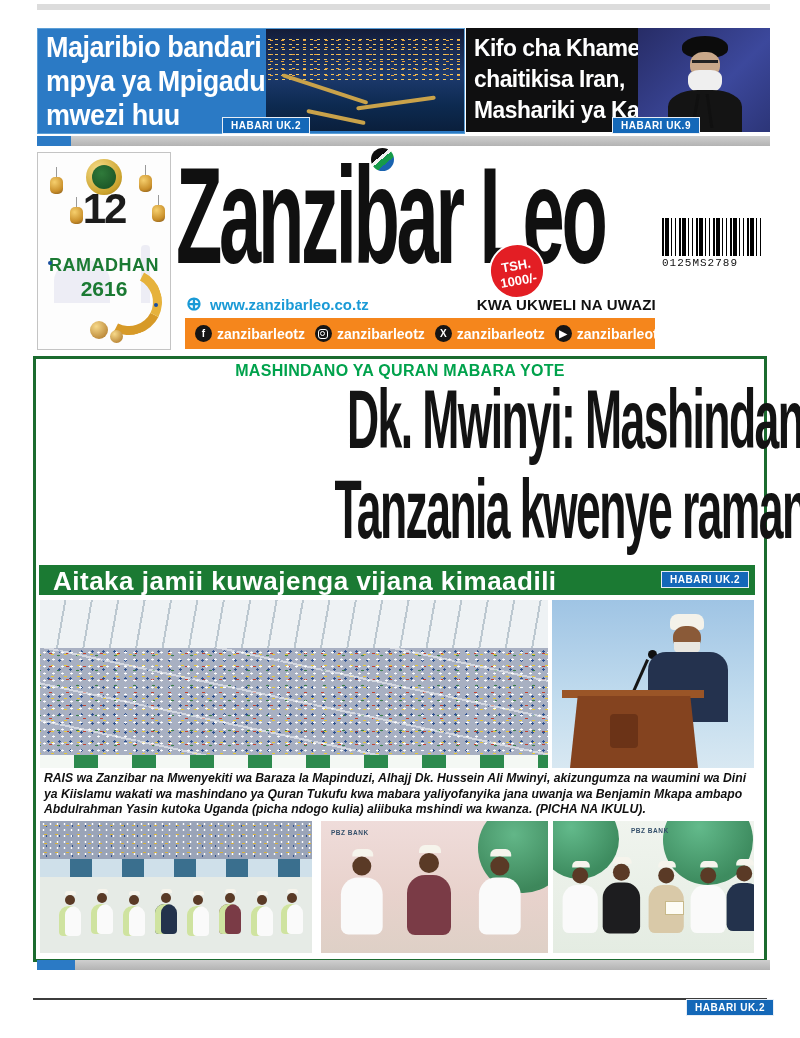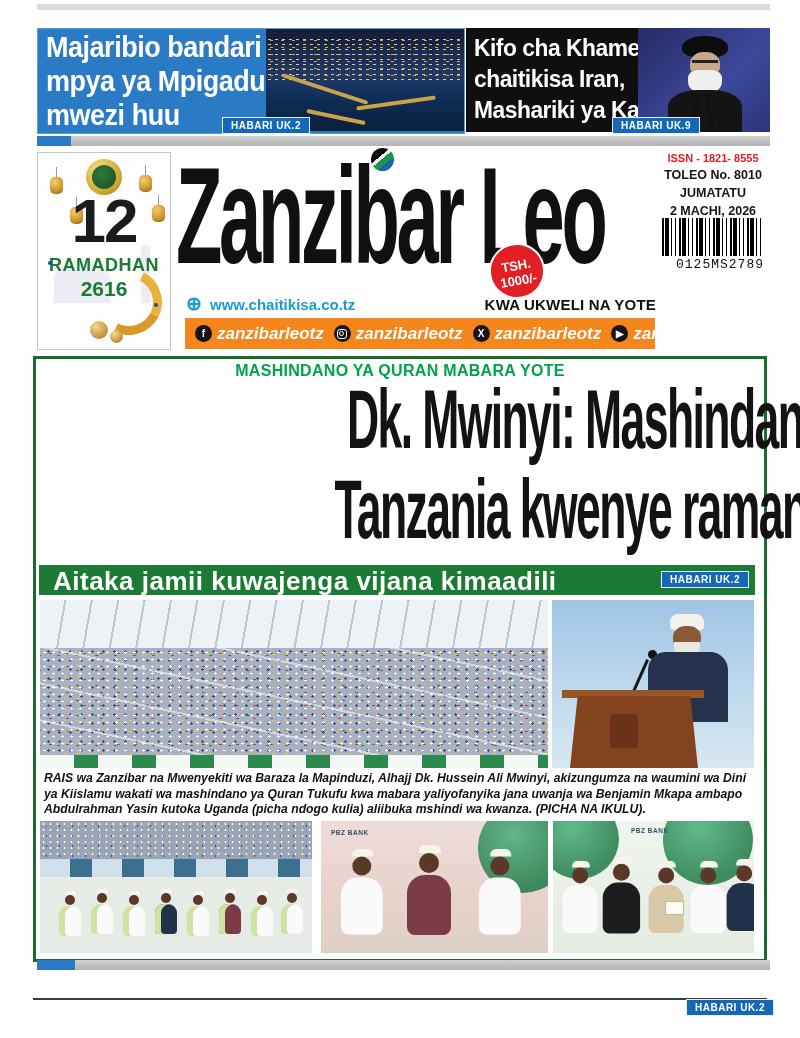--- a/index.html
+++ b/index.html
@@ -44,21 +44,21 @@
   .mosque{position:absolute;left:16px;bottom:46px;width:56px;height:44px;background:#e9e9f2;border-radius:50% 50% 0 0;opacity:.8;}
   .minaret{position:absolute;right:20px;bottom:46px;width:9px;height:58px;background:#e9e9f2;border-radius:4px 4px 0 0;opacity:.8;}
   .ram-badge{position:absolute;left:48px;top:6px;width:36px;height:36px;border-radius:50%;
       background:radial-gradient(circle at 35% 30%,#f7dd8a,#caa22c 70%,#8a641a);}
   .ram-badge .inner{position:absolute;left:6px;top:6px;width:24px;height:24px;border-radius:50%;
       background:radial-gradient(circle at 40% 35%,#2f7a3a,#174d22);}
   .lant{position:absolute;width:13px;height:17px;border-radius:5px;
       background:radial-gradient(circle at 35% 30%,#f6cf6d,#c98f2a 65%,#7e541a);}
   .lant::before{content:'';position:absolute;left:6px;top:-10px;width:1px;height:10px;background:#999;}
   .ram-day{position:absolute;left:0;top:32px;width:100%;text-align:center;
-      font-size:62px;font-weight:bold;color:#1b1b1b;letter-spacing:-2px;}
+      font-size:42px;font-weight:bold;color:#1b1b1b;letter-spacing:-2px;}
   .ram-month{position:absolute;left:0;top:102px;width:100%;text-align:center;
       font-size:18px;font-weight:bold;color:#1b7a33;letter-spacing:.5px;}
   .ram-year{position:absolute;left:0;top:124px;width:100%;text-align:center;
       font-size:21px;font-weight:bold;color:#1b7a33;}
   .crescent{position:absolute;left:58px;bottom:14px;width:48px;height:48px;border:9px solid transparent;
       border-bottom-color:#d79a28;border-right-color:#e6b23c;border-radius:50%;transform:rotate(-18deg);}
   .gold-ball{position:absolute;border-radius:50%;background:radial-gradient(circle at 35% 30%,#f7d98a,#a86f1f);}
   .bluedot{position:absolute;width:4px;height:4px;border-radius:50%;background:#1a4fa0;}
 
   .mast-title{left:176px;top:146px;width:486px;height:146px;white-space:nowrap;}
@@ -73,29 +73,29 @@
   .web-row{left:186px;top:294px;width:470px;height:22px;}
   .globe-icon{position:absolute;left:0;top:0px;font-size:19px;color:#1a9ad6;font-weight:bold;line-height:20px;}
   .web-url{position:absolute;left:24px;top:2px;font-size:15px;font-weight:bold;color:#1a9ad6;}
   .slogan{position:absolute;right:0;top:2px;font-size:15px;font-weight:bold;color:#101010;letter-spacing:.2px;}
   .social-bar{left:185px;top:318px;width:470px;height:31px;background:#f5861c;display:flex;align-items:center;}
   .soc-item{flex:1;display:flex;align-items:center;gap:5px;padding-left:10px;}
   .icn{width:17px;height:17px;border-radius:50%;background:#151515;color:#fff;display:flex;
       align-items:center;justify-content:center;font-size:10px;font-weight:bold;flex:0 0 17px;}
   .ig{width:8px;height:8px;border:1.5px solid #fff;border-radius:3px;position:relative;}
   .ig::after{content:'';position:absolute;width:3px;height:3px;border:1px solid #fff;border-radius:50%;top:1px;left:1px;}
-  .soc-handle{color:#fff;font-weight:bold;font-style:italic;font-size:17px;}
+  .soc-handle{color:#fff;font-weight:bold;font-size:14px;}
 
   .right-col{left:656px;top:150px;width:114px;text-align:center;}
   .issn{color:#e31e24;font-weight:bold;font-size:11px;margin-top:2px;}
   .mast-line{font-weight:bold;font-size:12.5px;margin-top:4px;color:#151515;}
   .barcode{position:absolute;left:662px;top:218px;width:102px;height:38px;
       background:repeating-linear-gradient(90deg,#000 0 2px,#fff 2px 3px,#000 3px 7px,#fff 7px 9px,#000 9px 10px,#fff 10px 13px,#000 13px 14px,#fff 14px 17px);}
-  .barcode-digits{position:absolute;left:662px;top:257px;width:102px;text-align:right;
-      font-family:"Liberation Mono", monospace;font-size:13px;letter-spacing:1px;color:#111;}
+  .barcode-digits{position:absolute;left:662px;top:257px;width:102px;text-align:left;
+      font-family:"Liberation Mono", monospace;font-size:11px;letter-spacing:1px;color:#111;}
   .islamic-box{position:absolute;left:656px;top:281px;width:114px;height:70px;background:#16994a;
       color:#fff;font-weight:bold;font-size:11.5px;line-height:16px;text-align:center;
       display:flex;flex-direction:column;justify-content:center;}
 
   
   .lead-box{left:33px;top:356px;width:728px;height:600px;border:3px solid #1b6b2f;background:#fff;}
   .kicker{position:absolute;left:0;top:3px;width:100%;text-align:center;color:#00a24c;
       font-weight:bold;font-size:16px;letter-spacing:.3px;}
   .hline{position:absolute;left:0;width:100%;text-align:center;white-space:nowrap;}
   .hline .h{display:inline-block;font-size:84px;line-height:1;font-weight:bold;color:#131313;
@@ -230,22 +230,22 @@
     <span class="t"><span>Zanzibar</span> <span>Leo</span></span>
   </div>
   <div class="abs flag-dot"></div>
   <div class="abs price-badge">
     <div>TSH.</div>
     <div>1000/-</div>
   </div>
 
   <div class="abs web-row">
     <span class="globe-icon">⊕</span>
-    <span class="web-url">www.chaitikisa.co.tz</span>
-    <span class="slogan">KWA UKWELI NA YOTE</span>
+    <span class="web-url">www.zanzibarleo.co.tz</span>
+    <span class="slogan">KWA UKWELI NA UWAZI</span>
   </div>
 
   <div class="abs social-bar">
     <div class="soc-item">
       <span class="icn">f</span>
       <span class="soc-handle">zanzibarleotz</span>
     </div>
     <div class="soc-item">
       <span class="icn">
           <span class="ig"></span>
@@ -255,26 +255,20 @@
     <div class="soc-item">
       <span class="icn">X</span>
       <span class="soc-handle">zanzibarleotz</span>
     </div>
     <div class="soc-item">
       <span class="icn">▶</span>
       <span class="soc-handle">zanzibarleotz</span>
     </div>
   </div>
 
-  <div class="abs right-col">
-    <div class="issn">ISSN - 1821- 8555</div>
-    <div class="mast-line">TOLEO No. 8010</div>
-    <div class="mast-line">JUMATATU</div>
-    <div class="mast-line">2 MACHI, 2026</div>
-  </div>
   <div class="barcode abs"></div>
   <div class="barcode-digits abs">0125MS2789</div>
 
   <div class="abs lead-box">
     <div class="kicker">MASHINDANO YA QURAN MABARA YOTE</div>
     <div class="hline" style="top:18px;">
       <span class="h">Dk. Mwinyi: Mashindano yanaiweka</span>
     </div>
     <div class="hline" style="top:108px;">
       <span class="h">Tanzania kwenye ramani kimataifa</span>

